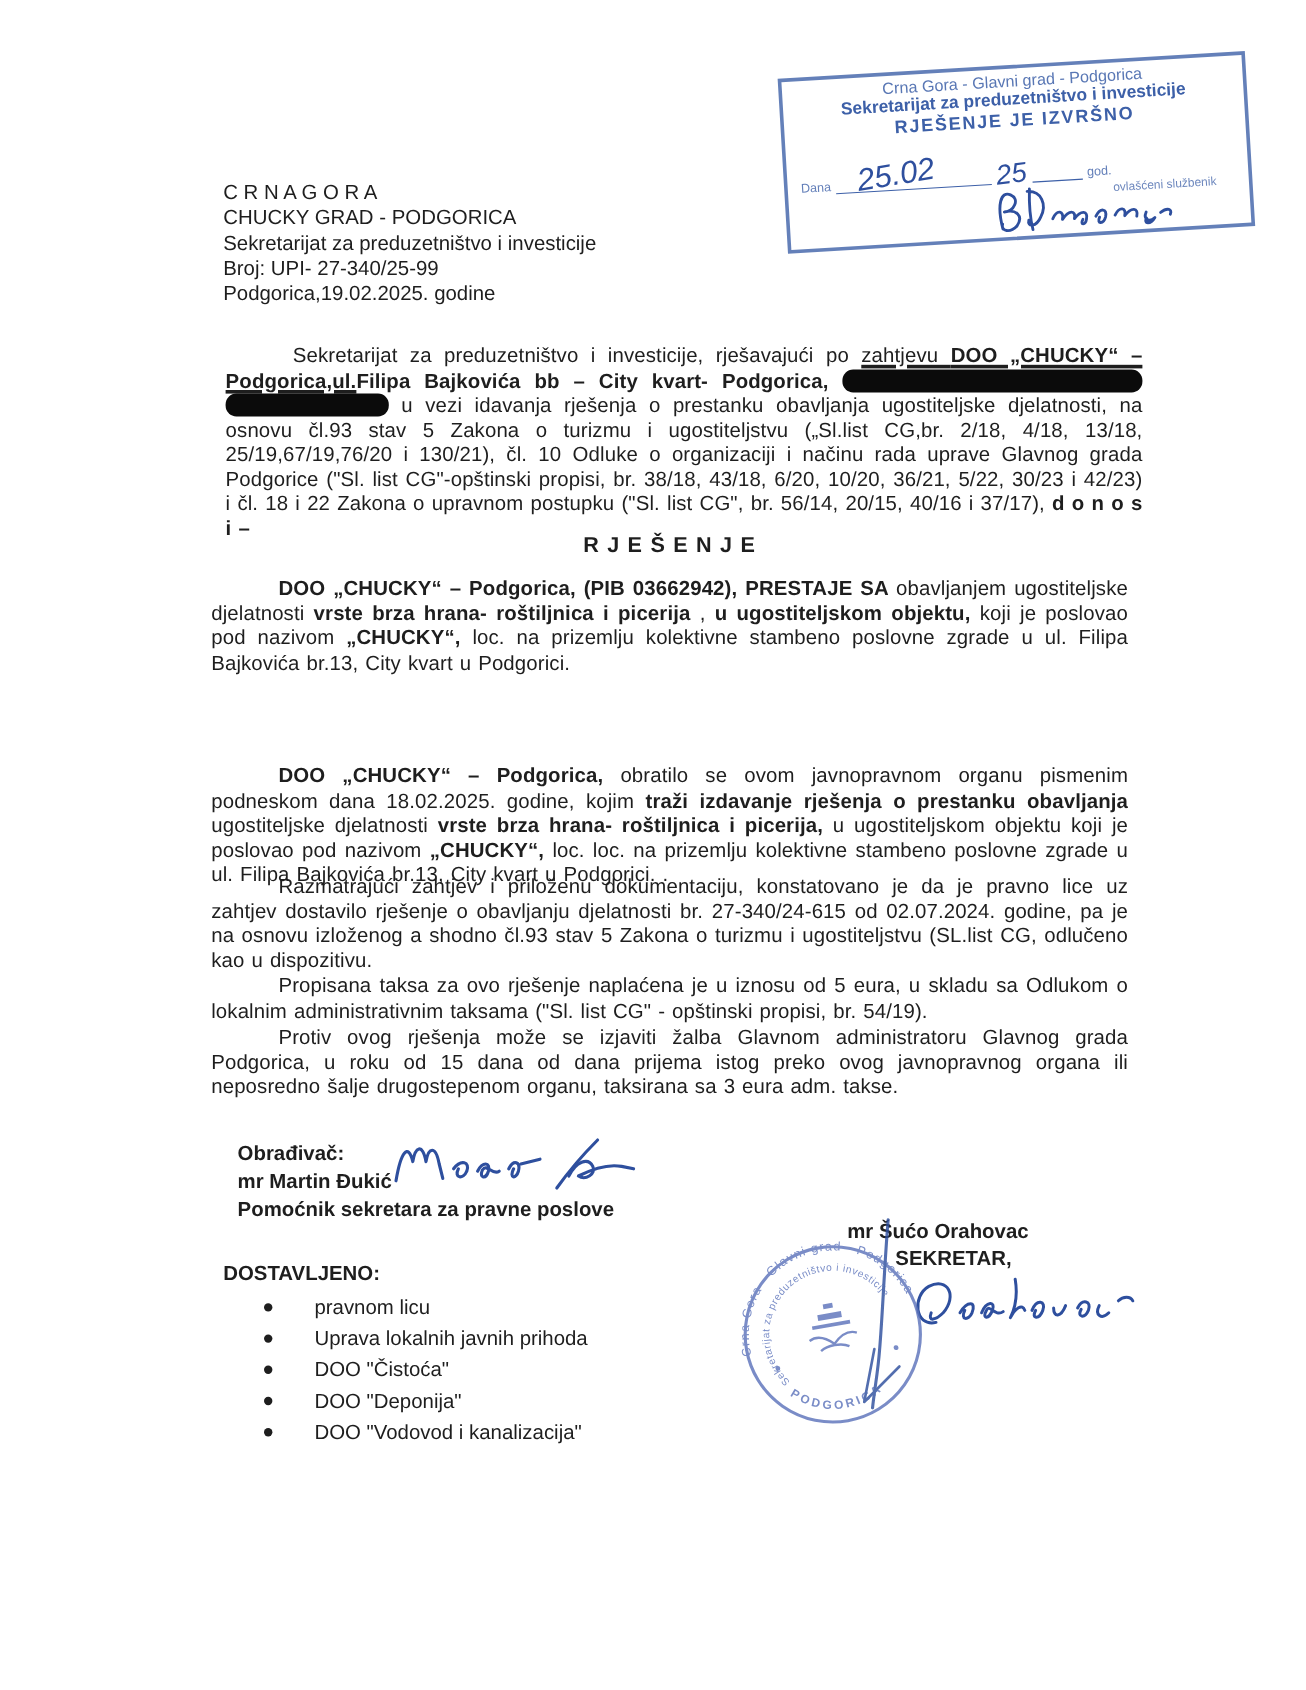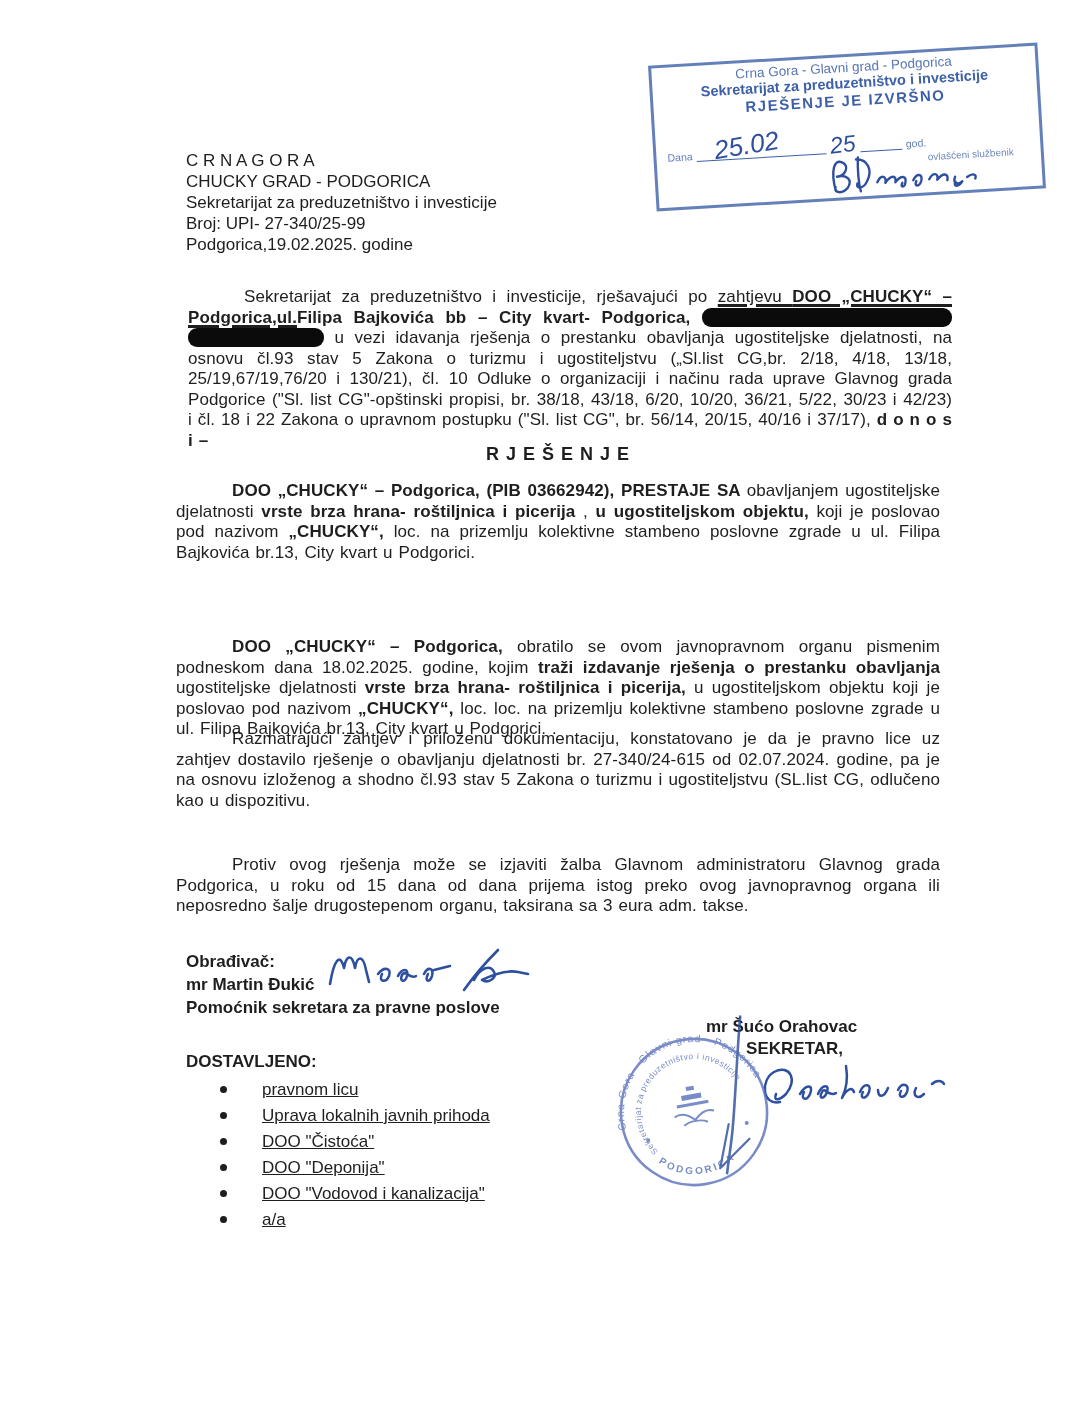--- a/index.html
+++ b/index.html
@@ -107,24 +107,25 @@
     <span class="b">DOO „CHUCKY“ – Podgorica, (PIB 03662942), PRESTAJE SA </span><span class="n">obavljanjem ugostiteljske djelatnosti </span><span class="b">vrste brza hrana- roštiljnica i picerija </span><span class="n">, </span><span class="b">u ugostiteljskom objektu, </span><span class="n">koji je poslovao pod nazivom </span><span class="b">„CHUCKY“, </span><span class="n">loc. na prizemlju kolektivne stambeno poslovne zgrade u ul. Filipa Bajkovića br.13, City kvart u Podgorici.</span>
   </div>
 
 
   <div class="abs para indent" style="left:176px;top:625px;margin-top:12px;">
     <span class="b">DOO „CHUCKY“ – Podgorica, </span><span class="n">obratilo se ovom javnopravnom organu pismenim podneskom dana 18.02.2025. godine, kojim </span><span class="b">traži izdavanje rješenja o prestanku obavljanja </span><span class="n">ugostiteljske djelatnosti </span><span class="b">vrste brza hrana- roštiljnica i picerija, </span><span class="n">u ugostiteljskom objektu koji je poslovao pod nazivom </span><span class="b">„CHUCKY“, </span><span class="n">loc. loc. na prizemlju kolektivne stambeno poslovne zgrade u ul. Filipa Bajkovića br.13, City kvart u Podgorici. .</span>
   </div>
 
   <div class="abs para indent" style="left:176px;top:729px;">Razmatrajući zahtjev i priloženu dokumentaciju, konstatovano je da je pravno lice uz zahtjev dostavilo rješenje o obavljanju djelatnosti br. 27-340/24-615 od 02.07.2024. godine, pa je na osnovu izloženog a shodno čl.93 stav 5 Zakona o turizmu i ugostiteljstvu (SL.list CG, odlučeno kao u dispozitivu.</div>
 
+  <div class="abs para indent" style="left:176px;top:812px;">Propisana taksa za ovo rješenje naplaćena je u iznosu od 5 eura, u skladu sa Odlukom o lokalnim administrativnim taksama ("Sl. list CG" - opštinski propisi, br. 54/19).</div>
 
   <div class="abs para indent" style="left:176px;top:855px;">Protiv ovog rješenja može se izjaviti žalba Glavnom  administratoru Glavnog  grada Podgorica, u roku od 15 dana od dana prijema istog preko ovog javnopravnog organa ili neposredno  šalje drugostepenom organu, taksirana sa 3 eura  adm. takse.</div>
 
-  <div class="abs processor" style="left:186px;top:950px;">
+  <div class="abs processor" style="left:198px;top:950px;">
     <div>Obrađivač:</div>
     <div>mr Martin Đukić</div>
     <div>Pomoćnik sekretara za pravne poslove</div>
   </div>
 
   <svg class="abs" style="left:322px;top:936px;" width="210" height="62" viewBox="0 0 210 62">
     <path class="pen" stroke-width="2.6" d="M8 48 C 12 24, 18 16, 22 32 C 24 20, 30 16, 33 32 C 35 20, 41 18, 44 34 L 47 46"></path>
     <path class="pen" stroke-width="2.6" d="M56 38 C 62 30, 70 32, 67 40 C 64 47, 56 46, 60 38"></path>
     <path class="pen" stroke-width="2.6" d="M76 40 C 80 32, 87 32, 85 40 C 83 47, 77 46, 80 39 C 84 33, 88 44, 94 40"></path>
     <path class="pen" stroke-width="2.6" d="M102 38 C 106 30, 112 32, 110 40 C 108 47, 102 46, 106 38"></path>
@@ -177,22 +178,21 @@
       <circle cx="38" cy="108" r="2" stroke="none"></circle>
       <circle cx="138" cy="108" r="2" stroke="none"></circle>
     </g>
     <g>
       <path class="pen" stroke-width="2.6" d="M150 2 C 140 40, 132 78, 124 108 C 120 124, 114 140, 110 154"></path>
       <path class="pen" stroke-width="2.2" d="M120 106 L 104 148 L 138 124"></path>
     </g>
   </svg>
 
   <div class="abs delivered-h" style="left:186px;top:1052px;">DOSTAVLJENO:</div>
-  <ul class="abs dlist" style="left:186px;top:1080px;width:500px;text-decoration:underline;">
+  <ul class="abs dlist" style="left:186px;top:1080px;width:500px;">
     <li><span class="dot"></span><span>pravnom licu</span></li>
     <li><span class="dot"></span><span>Uprava lokalnih javnih prihoda</span></li>
     <li><span class="dot"></span><span>DOO "Čistoća"</span></li>
     <li><span class="dot"></span><span>DOO "Deponija"</span></li>
     <li><span class="dot"></span><span>DOO "Vodovod i kanalizacija"</span></li>
-    <li><span class="dot"></span><span>a/a</span></li>
   </ul>
 
 </div>
 
 </body></html>

